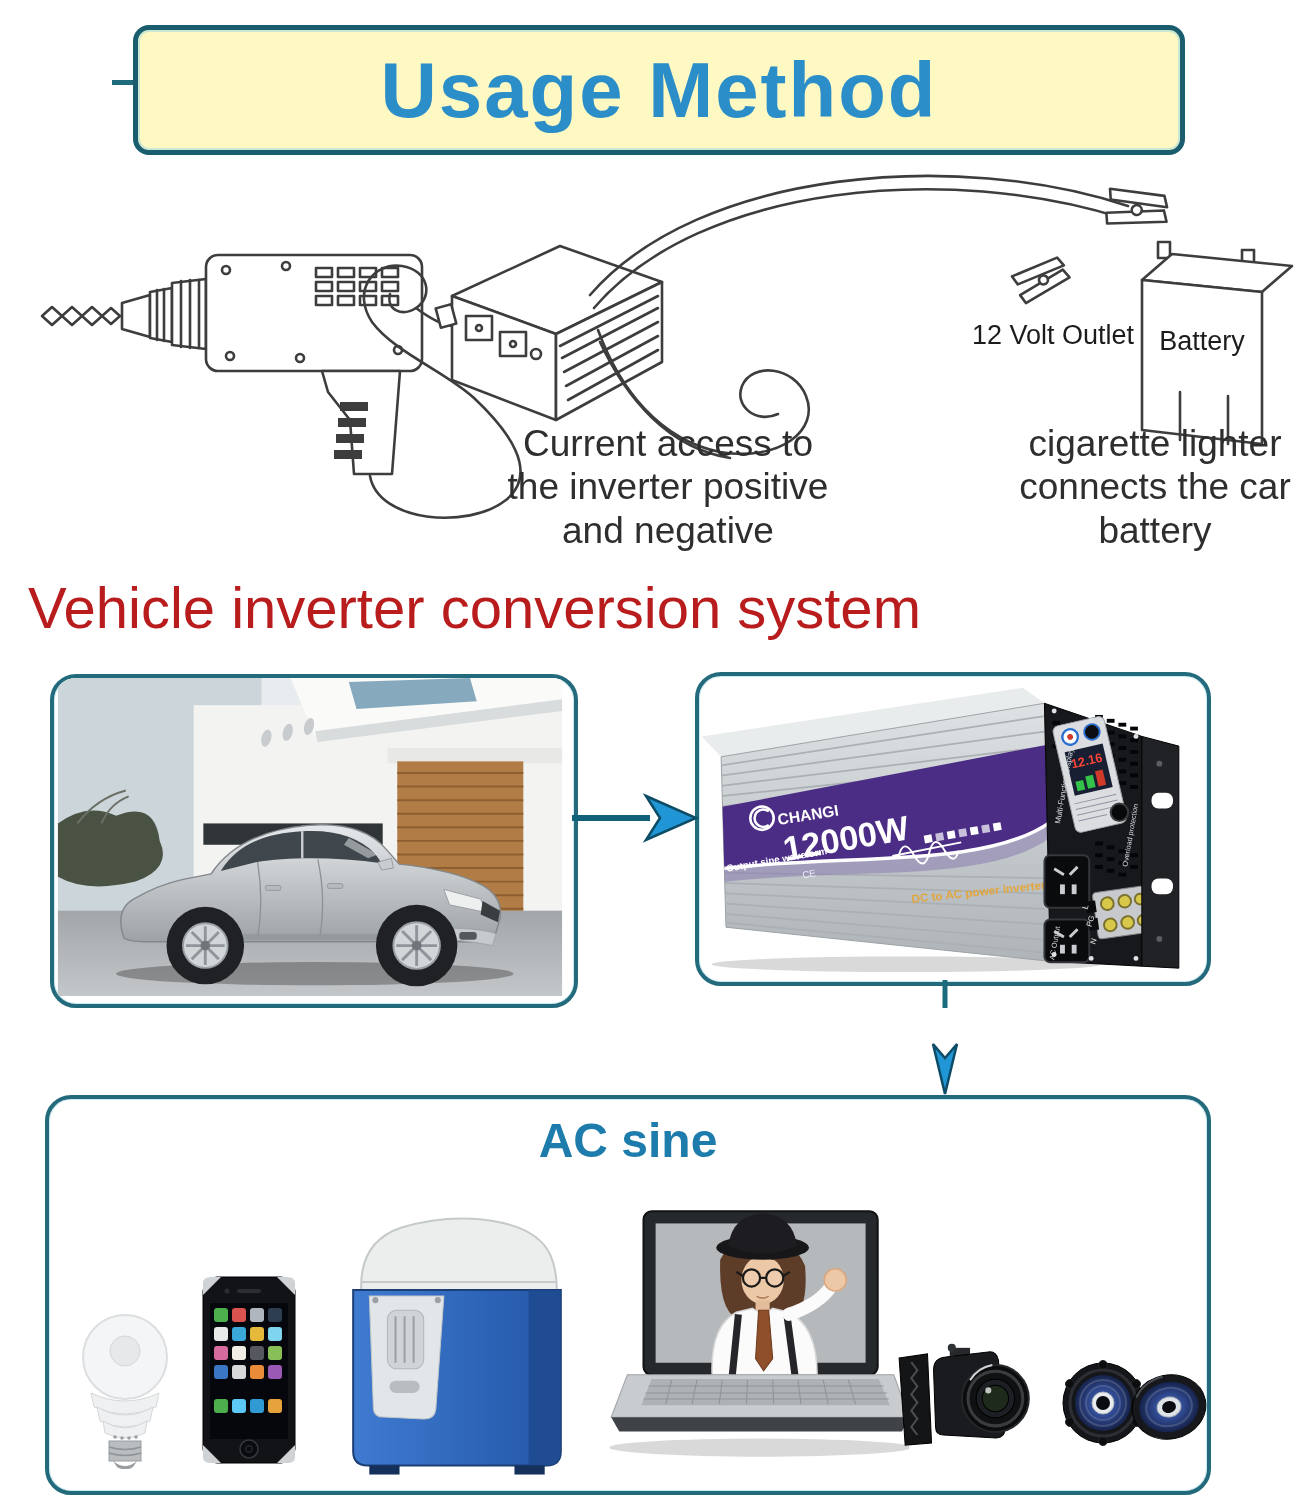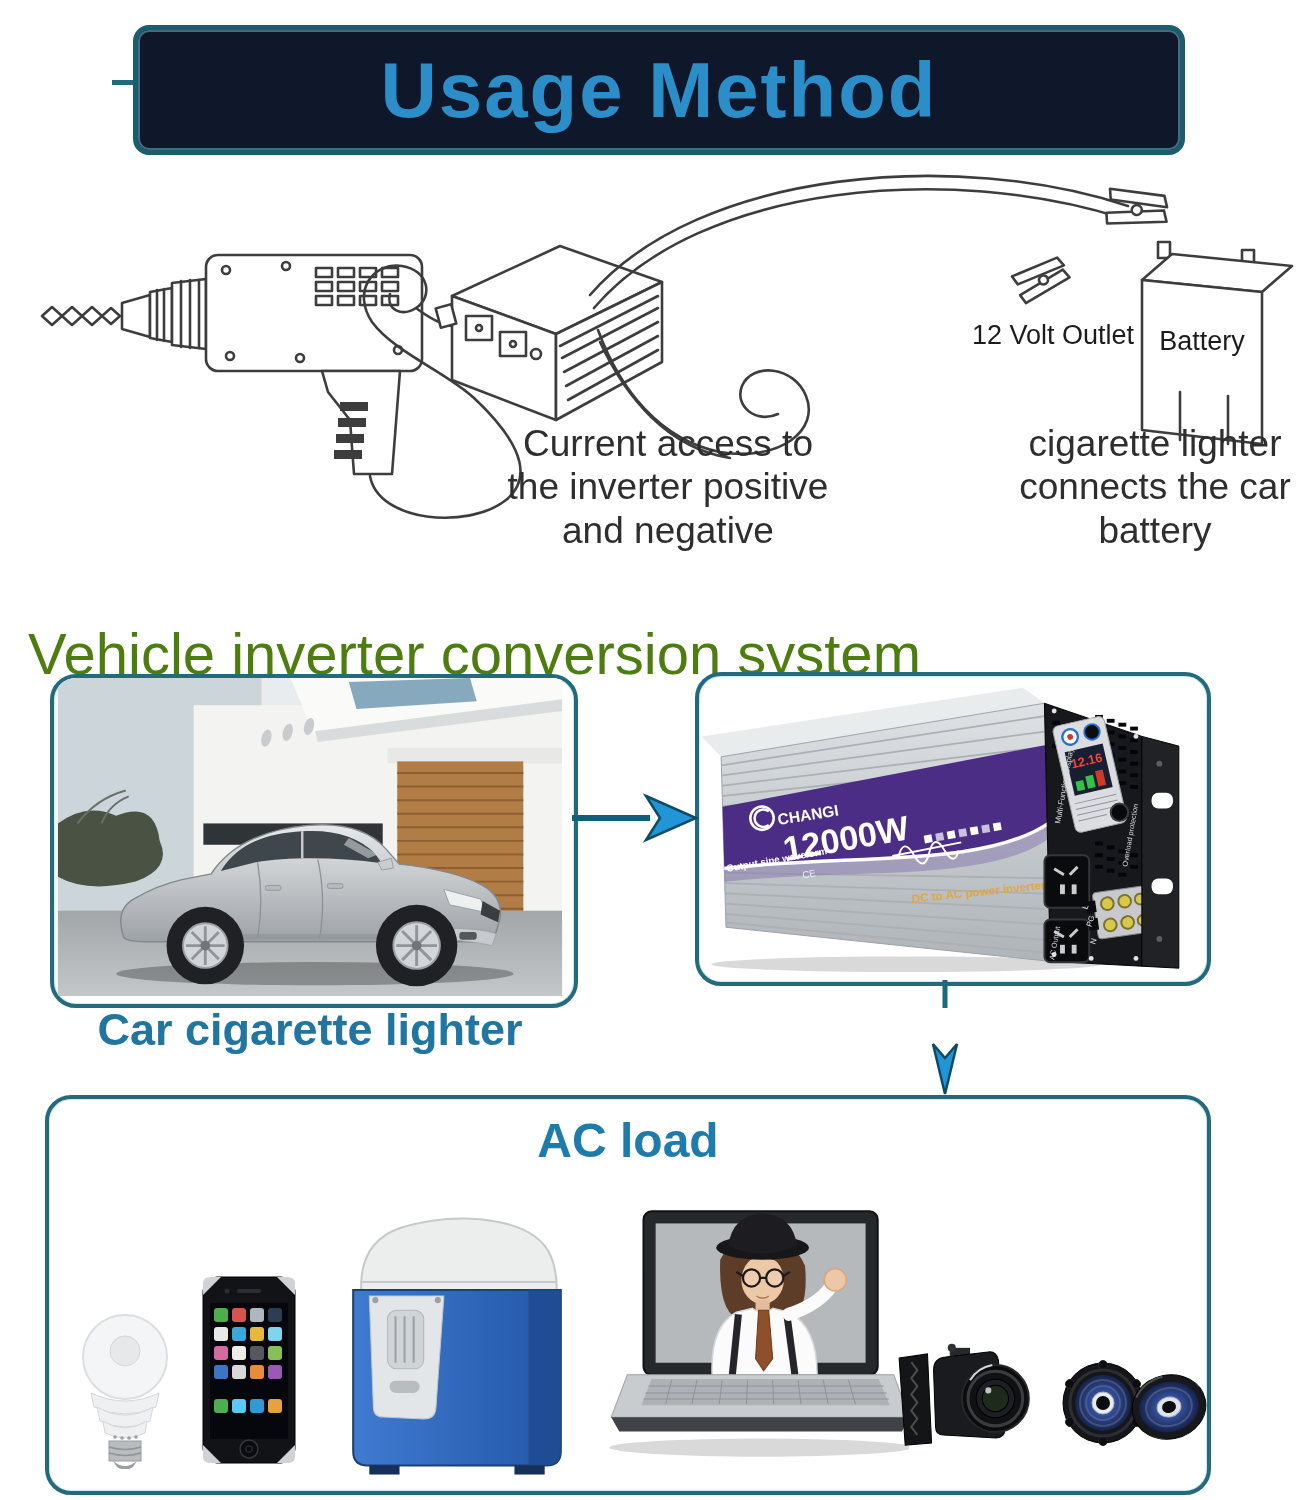--- a/index.html
+++ b/index.html
@@ -4,33 +4,33 @@
 <style>
   html,body{margin:0;padding:0;background:#ffffff;}
   .page{position:relative;width:1306px;height:1500px;background:#fff;overflow:hidden;
         font-family:"Liberation Sans",sans-serif;}
 
   
   .hline{position:absolute;height:5px;background:#1d6b7b;top:80px;}
   .hline.l{left:112px;width:254px;}
   .hline.r{left:964px;width:220px;}
   .title-box{position:absolute;left:133px;top:25px;width:1042px;height:120px;
-             border:5px solid #1a5d6e;border-radius:16px;background:#0f172a;
+             border:5px solid #1a5d6e;border-radius:16px;background:#fef9c3;
              box-shadow:inset 0 0 0 2px rgba(140,210,228,.45);
              display:flex;align-items:center;justify-content:center;}
   .title-box span{font-size:78px;font-weight:bold;color:#2b8ec9;letter-spacing:2px;}
 
   
   .caption{position:absolute;white-space:pre-line;text-align:center;
            font-size:37px;line-height:1.17;color:#2e2e2e;}
   .cap1{left:2px;top:448px;width:308px;}
   .cap2{left:468px;top:422px;width:400px;}
   .cap3{left:950px;top:422px;width:410px;}
 
-  .heading{position:absolute;left:28px;top:574px;font-size:58px;color:#4d7c0f;margin-top:46px;}
+  .heading{position:absolute;left:28px;top:574px;font-size:58px;color:#b91c1c;}
 
   
   .pbox{position:absolute;border:4px solid #236b7c;border-radius:26px;
         overflow:hidden;background:#fff;box-shadow:inset 0 0 0 1px rgba(150,215,230,.5);}
   .car-box{left:50px;top:674px;width:520px;height:326px;}
   .inv-box{left:695px;top:672px;width:508px;height:306px;}
   .ac-box{left:45px;top:1095px;width:1158px;height:392px;}
 
   .flowlabel{position:absolute;font-size:45px;font-weight:bold;color:#2076a0;text-align:center;}
   .lbl-car{left:40px;top:1004px;width:540px;}
@@ -367,35 +367,34 @@
       <g>
         <polygon points="452,62 490,72 490,300 452,298" fill="#212225" stroke="#000"></polygon>
         <rect x="462" y="120" width="22" height="16" rx="7" fill="#ffffff"></rect>
         <rect x="462" y="208" width="22" height="16" rx="7" fill="#ffffff"></rect>
         <circle cx="470" cy="90" r="3" fill="#5a5d61"></circle>
           <circle cx="470" cy="270" r="3" fill="#5a5d61"></circle>
       </g>
     </svg>
   </div>
 
-  <div class="flowlabel lbl-car">Car cigarette lighter</div>
 
   <svg class="overlay" width="1306" height="1500" viewBox="0 0 1306 1500">
     <g>
       <path d="M572,818 L650,818" stroke="#10607a" stroke-width="6" fill="none"></path>
       <polygon points="646,796 696,818 646,840 660,818" fill="#2196d6" stroke="#0d4c66" stroke-width="2.5"></polygon>
     </g>
     <g>
       <path d="M945,980 L945,1008" stroke="#1a6b7b" stroke-width="5" fill="none"></path>
       <polygon points="933,1044 945,1094 957,1044 945,1058" fill="#2196d6" stroke="#0d4c66" stroke-width="2.5"></polygon>
     </g>
   </svg>
 
   <div class="pbox ac-box">
-    <div class="ac-title">AC load</div>
+    <div class="ac-title">AC sine</div>
 
     <svg class="dev" style="left:30px;top:212px" width="92" height="158" viewBox="0 0 92 158">
       <circle cx="46" cy="46" r="42" fill="#f4f5f6" stroke="#dcdedf" stroke-width="2"></circle>
       <circle cx="46" cy="40" r="15" fill="#e6e8ea" stroke="#d4d7d9"></circle>
       <path d="M12,82 Q46,98 80,82 L77,96 Q46,110 15,96 Z" fill="#eef0f1" stroke="#d5d7d8"></path>
       <path d="M18,96 Q46,112 74,96 L71,110 Q46,122 21,110 Z" fill="#eef0f1" stroke="#d5d7d8"></path>
       <path d="M24,110 Q46,124 68,110 L66,122 Q46,132 26,122 Z" fill="#eef0f1" stroke="#d5d7d8"></path>
       <g fill="#9aa0a4">
           <circle cx="36" cy="126" r="1.8"></circle>
           <circle cx="43" cy="127" r="1.8"></circle>

